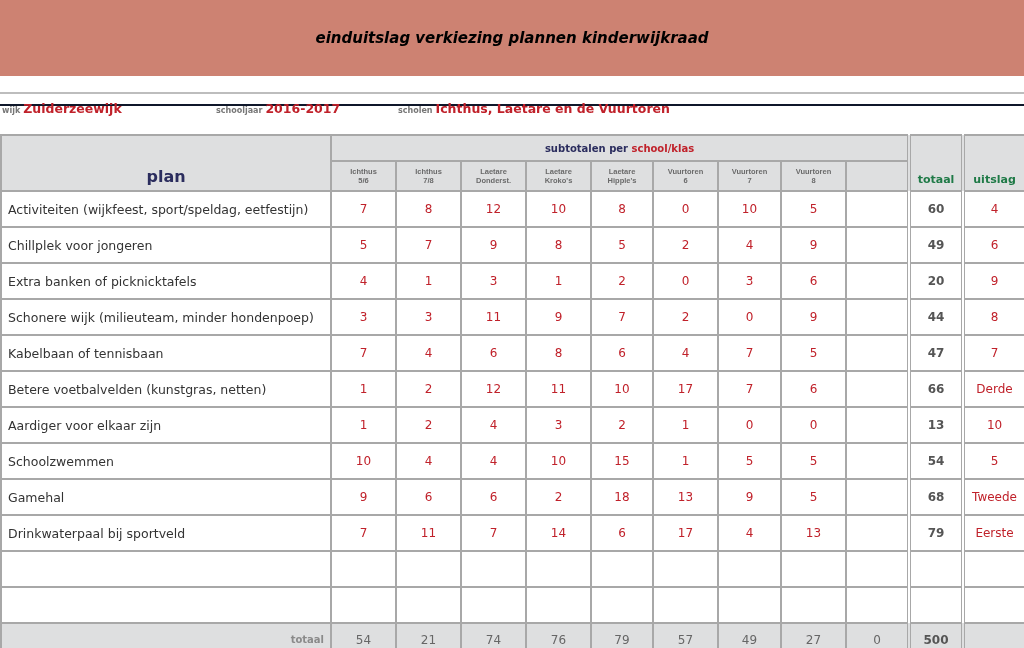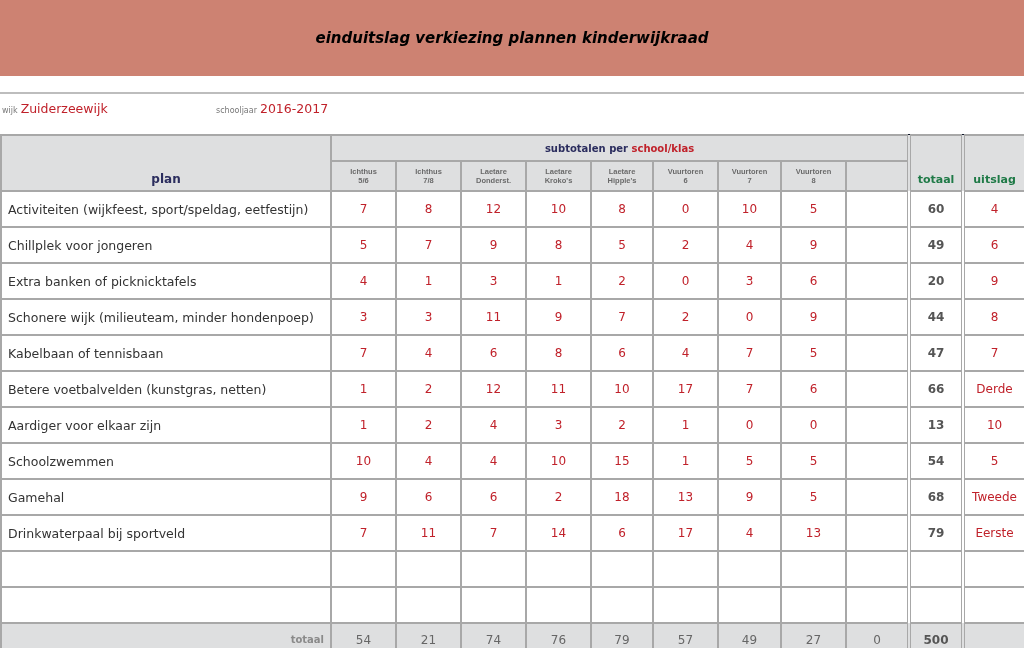--- a/index.html
+++ b/index.html
@@ -1,26 +1,26 @@
 <!DOCTYPE html>
 <html><head>
 <meta charset="utf-8">
 <style>
   * { box-sizing: border-box; margin: 0; padding: 0; }
   html, body { width: 1024px; height: 648px; overflow: hidden; background: #ffffff; font-family: "DejaVu Sans", sans-serif; }
   .banner { position: absolute; left: 0; top: 0; width: 1024px; height: 76px; background: #cd8272; display: flex; align-items: center; justify-content: center; }
   .banner-title { color: #000000; font-weight: bold; font-size: 15px; font-family: "DejaVu Sans", sans-serif; letter-spacing: 0px; font-style: italic; }
-  .meta { position: absolute; left: 0; top: 92px; width: 1024px; height: 44px; border-top: 2px solid #bdbdbd; border-bottom: 2px solid #0f172a; }
+  .meta { position: absolute; left: 0; top: 92px; width: 1024px; height: 14px; border-top: 2px solid #bdbdbd; border-bottom: 2px solid #0f172a; font-weight: bold; }
   .meta-item { position: absolute; top: 4px; white-space: nowrap; }
   .meta-label { font-size: 8px; color: #777; }
   .meta-value { font-size: 12.5px; color: #c0212a; font-family: "DejaVu Sans", sans-serif; margin-left: 3px; }
   table { position: absolute; left: 0; top: 134px; width: 1024px; border-collapse: collapse; table-layout: fixed; }
   td, th { border: 2px solid #a8a8a8; text-align: center; vertical-align: middle; }
   th { background: #dedfe0; font-weight: bold; }
-  .h-plan { color: #2b2d5e; font-size: 12px; vertical-align: bottom; padding-bottom: 4px; }
+  .h-plan { color: #2b2d5e; font-size: 16px; vertical-align: bottom; padding-bottom: 4px; }
   .h-group { height: 26px; font-size: 10px; color: #2b2d5e; }
   .h-group .red { color: #c0212a; }
   .h-sub { height: 30px; font-size: 7.5px; color: #6a6a6a; line-height: 9px; font-family: "Liberation Sans", sans-serif; }
   .h-green { color: #1f7a47; font-size: 11px; vertical-align: bottom; padding-bottom: 4px; }
   td.plan { text-align: left; padding-left: 6px; font-size: 12.5px; color: #333; font-family: "DejaVu Sans", sans-serif; white-space: nowrap; overflow: hidden; }
   td.val { font-size: 12px; color: #c0212a; }
   td.tot { font-size: 12px; color: #555; font-weight: bold; }
   td.res { font-size: 12px; color: #c0212a; }
   tr.row { height: 36px; padding-left: 27px; }
   tr.total-row td { background: #dedfe0; height: 33px; font-size: 12px; color: #666; }
@@ -34,20 +34,23 @@
   <span class="banner-title">einduitslag verkiezing plannen kinderwijkraad</span>
 </div>
 
 <div class="meta">
   <span class="meta-item" style="left:2px">
     <span class="meta-label">wijk</span><span class="meta-value">Zuiderzeewijk</span>
   </span>
   <span class="meta-item" style="left:216px">
     <span class="meta-label">schooljaar</span><span class="meta-value">2016-2017</span>
   </span>
+  <span class="meta-item" style="left:398px">
+    <span class="meta-label">scholen</span><span class="meta-value">Ichthus, Laetare en de Vuurtoren</span>
+  </span>
 </div>
 
 <table>
   <colgroup>
     <col style="width:330px">
     <col style="width:65px">
       <col style="width:65px">
       <col style="width:65px">
       <col style="width:65px">
     <col style="width:62px">

